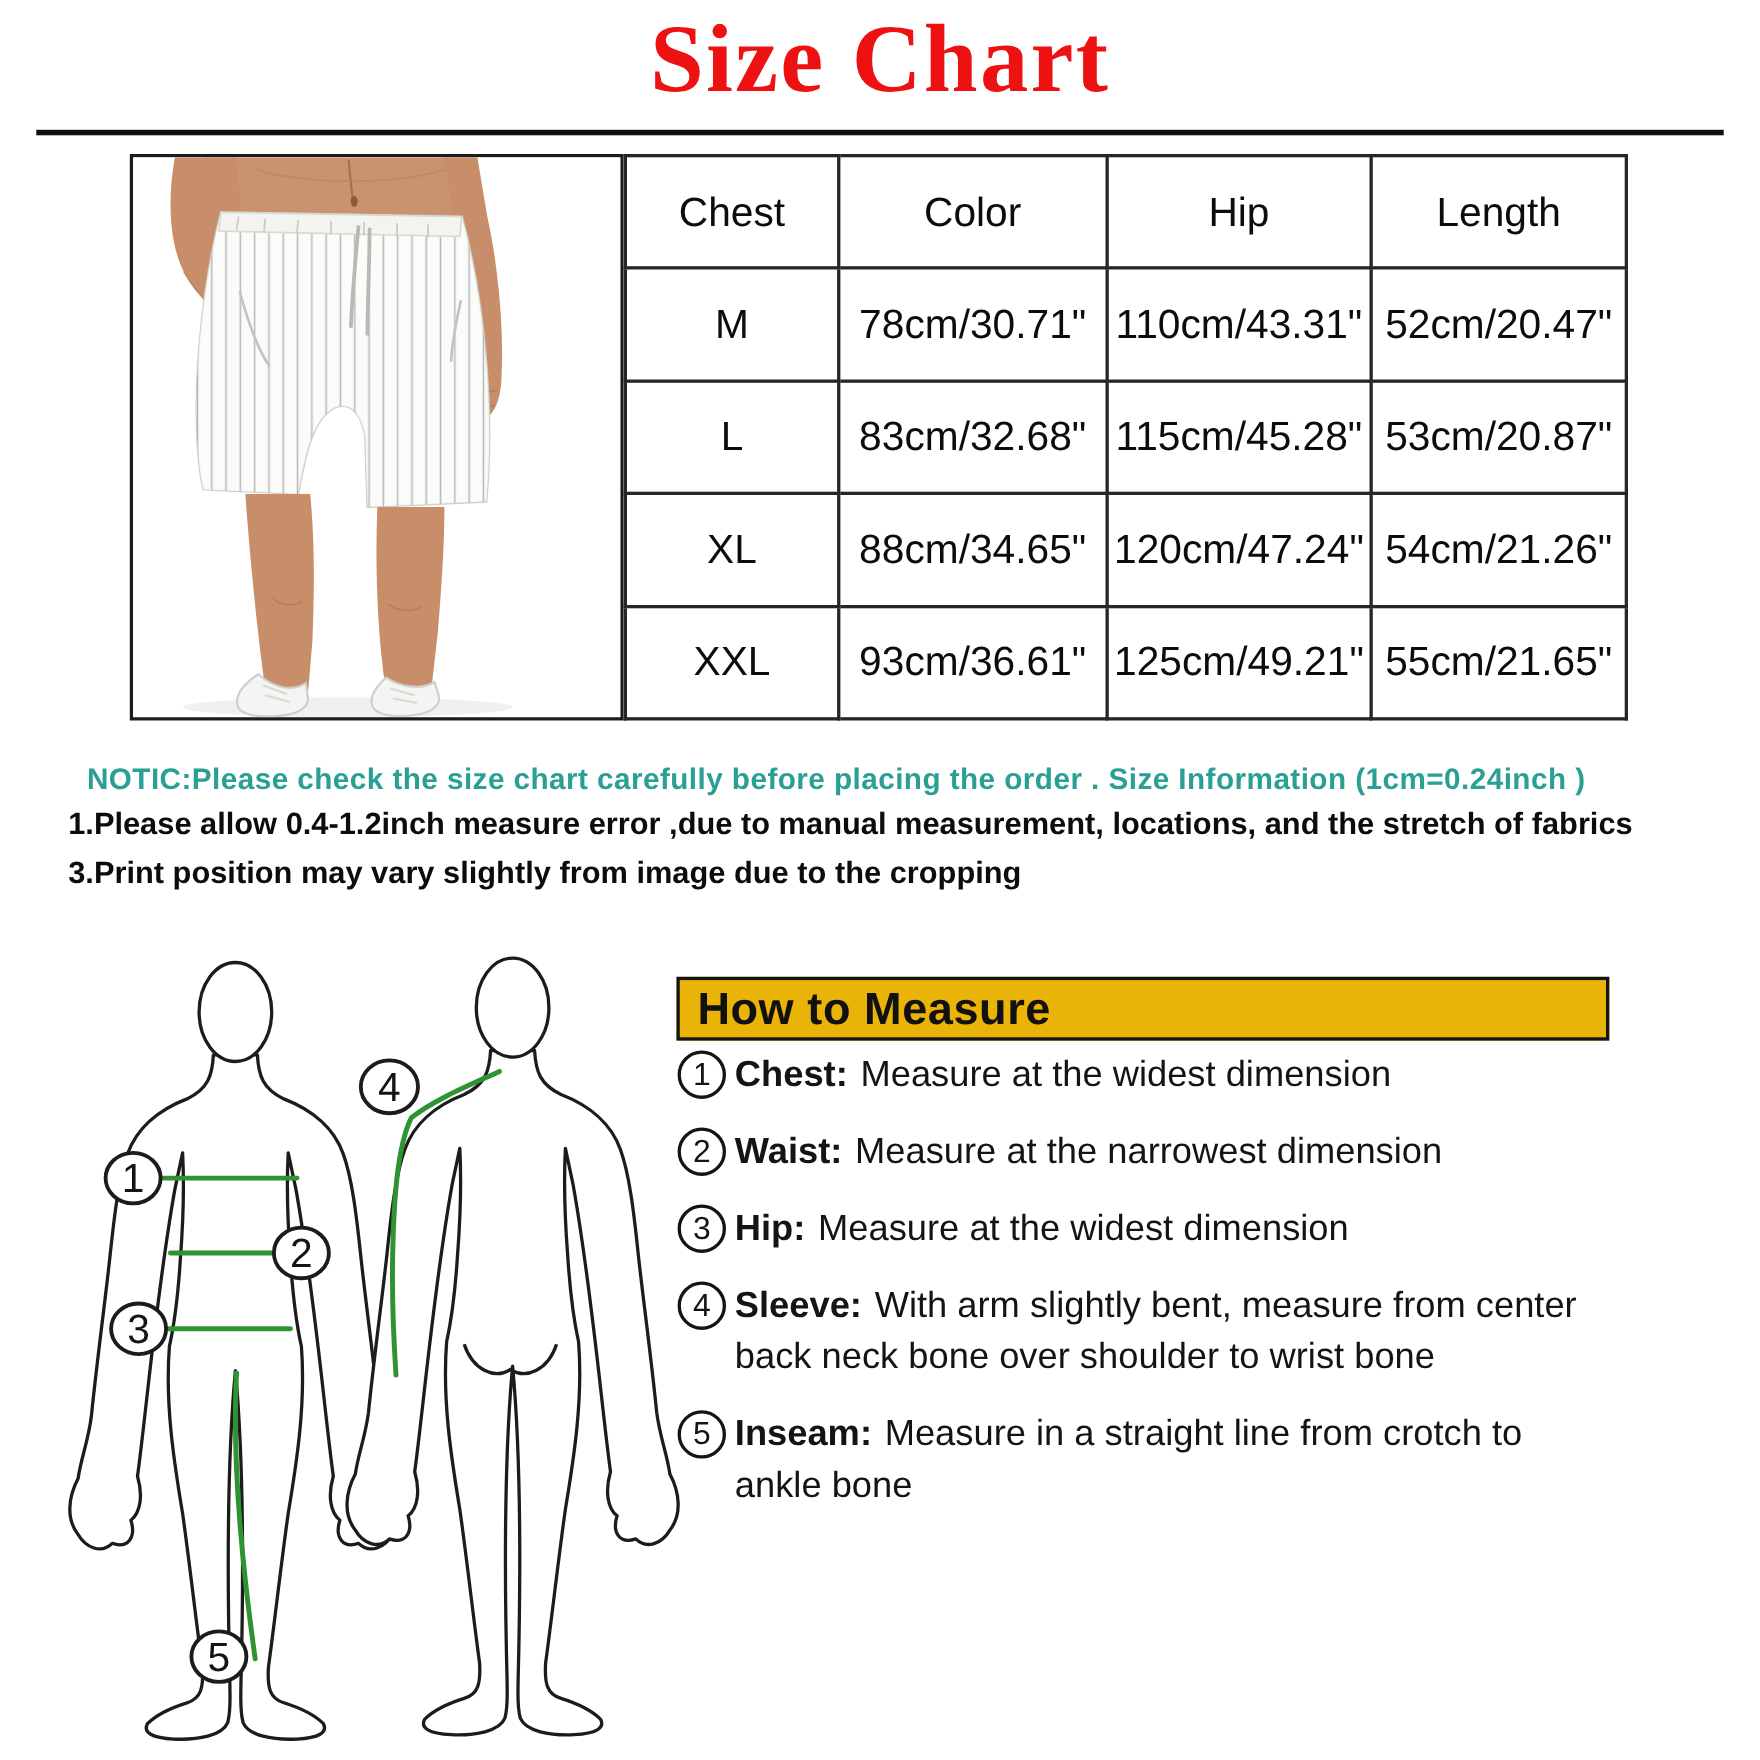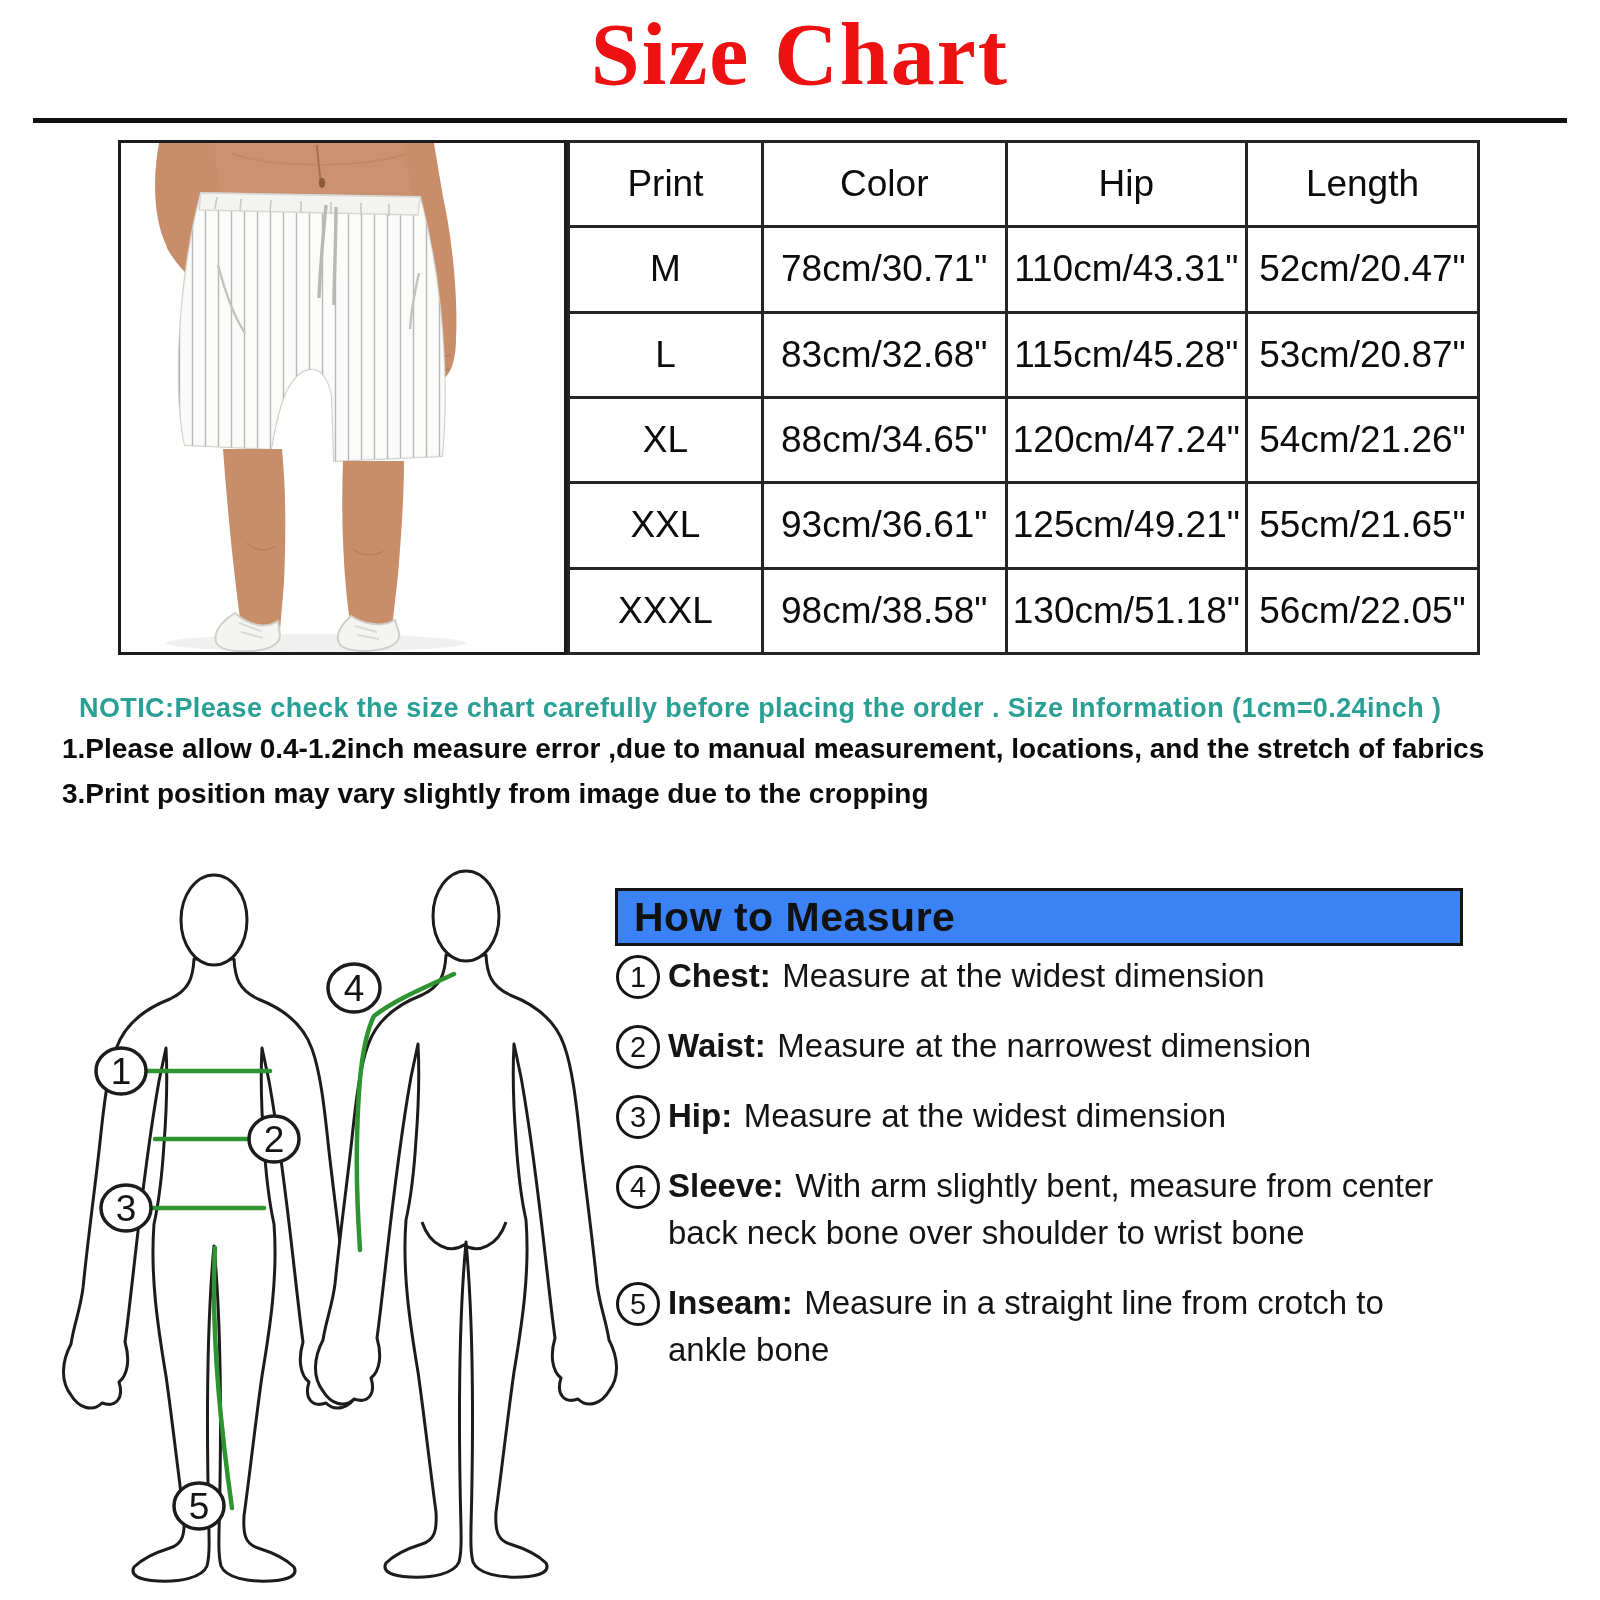--- a/index.html
+++ b/index.html
@@ -17,21 +17,21 @@
   table.size-table{width:100%;height:100%;border-collapse:collapse;table-layout:fixed;background:#fff;}
   .size-table th,.size-table td{border:3px solid #262626;text-align:center;vertical-align:middle;
        font-size:37px;font-weight:normal;color:#0c0c0c;padding:0;}
   .col-size{width:21.3%}.col-waist{width:26.8%}.col-hip{width:26.4%}.col-len{width:25.5%}
   .notice-head{position:absolute;left:79px;top:693px;width:1500px;font-size:27px;font-weight:bold;
        color:#2aa095;letter-spacing:0.4px;white-space:pre;}
   .notes{position:absolute;left:62px;top:726px;width:1450px;}
   .notes p{margin:0;font-size:28px;font-weight:bold;color:#0c0c0c;line-height:45px;white-space:pre-wrap;}
   .figures{position:absolute;left:58px;top:856px;width:566px;height:736px;}
   .htm-box{position:absolute;left:615px;top:888px;width:848px;height:58px;border:3px solid #141414;
-       box-sizing:border-box;background:#3b82f6;display:flex;align-items:center;}
+       box-sizing:border-box;background:#eab308;display:flex;align-items:center;}
   .htm-box .heading{font-size:41px;font-weight:bold;padding-left:16px;letter-spacing:0.5px;}
   .htm-items{position:absolute;left:616px;top:952px;width:860px;}
   .htm-item{display:flex;align-items:flex-start;margin-bottom:23px;}
   .circle-num{flex:0 0 auto;width:38px;height:38px;border:3px solid #141414;border-radius:50%;
        display:inline-flex;align-items:center;justify-content:center;font-size:29px;margin-top:3px;
        color:#141414;}
   .htm-text{margin-left:8px;font-size:33px;line-height:47px;color:#141414;width:790px;}
   .htm-text b{margin-right:0.35em;}
 </style>
 </head>
@@ -85,21 +85,21 @@
   <div class="table-wrap">
     <table class="size-table">
       <colgroup>
           <col class="col-size">
           <col class="col-waist">
           <col class="col-hip">
           <col class="col-len">
         </colgroup>
       <tbody>
           <tr>
-        <th>Print</th>
+        <th>Chest</th>
         <th>Color</th>
         <th>Hip</th>
         <th>Length</th>
       </tr>
       <tr>
         <td>M</td>
         <td>78cm/30.71"</td>
         <td>110cm/43.31"</td>
         <td>52cm/20.47"</td>
       </tr>
@@ -113,26 +113,20 @@
         <td>XL</td>
         <td>88cm/34.65"</td>
         <td>120cm/47.24"</td>
         <td>54cm/21.26"</td>
       </tr>
       <tr>
         <td>XXL</td>
         <td>93cm/36.61"</td>
         <td>125cm/49.21"</td>
         <td>55cm/21.65"</td>
-      </tr>
-      <tr>
-        <td>XXXL</td>
-        <td>98cm/38.58"</td>
-        <td>130cm/51.18"</td>
-        <td>56cm/22.05"</td>
       </tr>
     </tbody>
       </table>
   </div>
 
   <div class="notice-head">NOTIC:Please check the size chart carefully before placing the order . Size Information (1cm=0.24inch )</div>
   <div class="notes">
     <p>1.Please allow 0.4-1.2inch measure error ,due to manual measurement, locations, and the stretch of fabrics</p>
     <p>3.Print position may vary slightly from image due to the cropping</p>
   </div>

